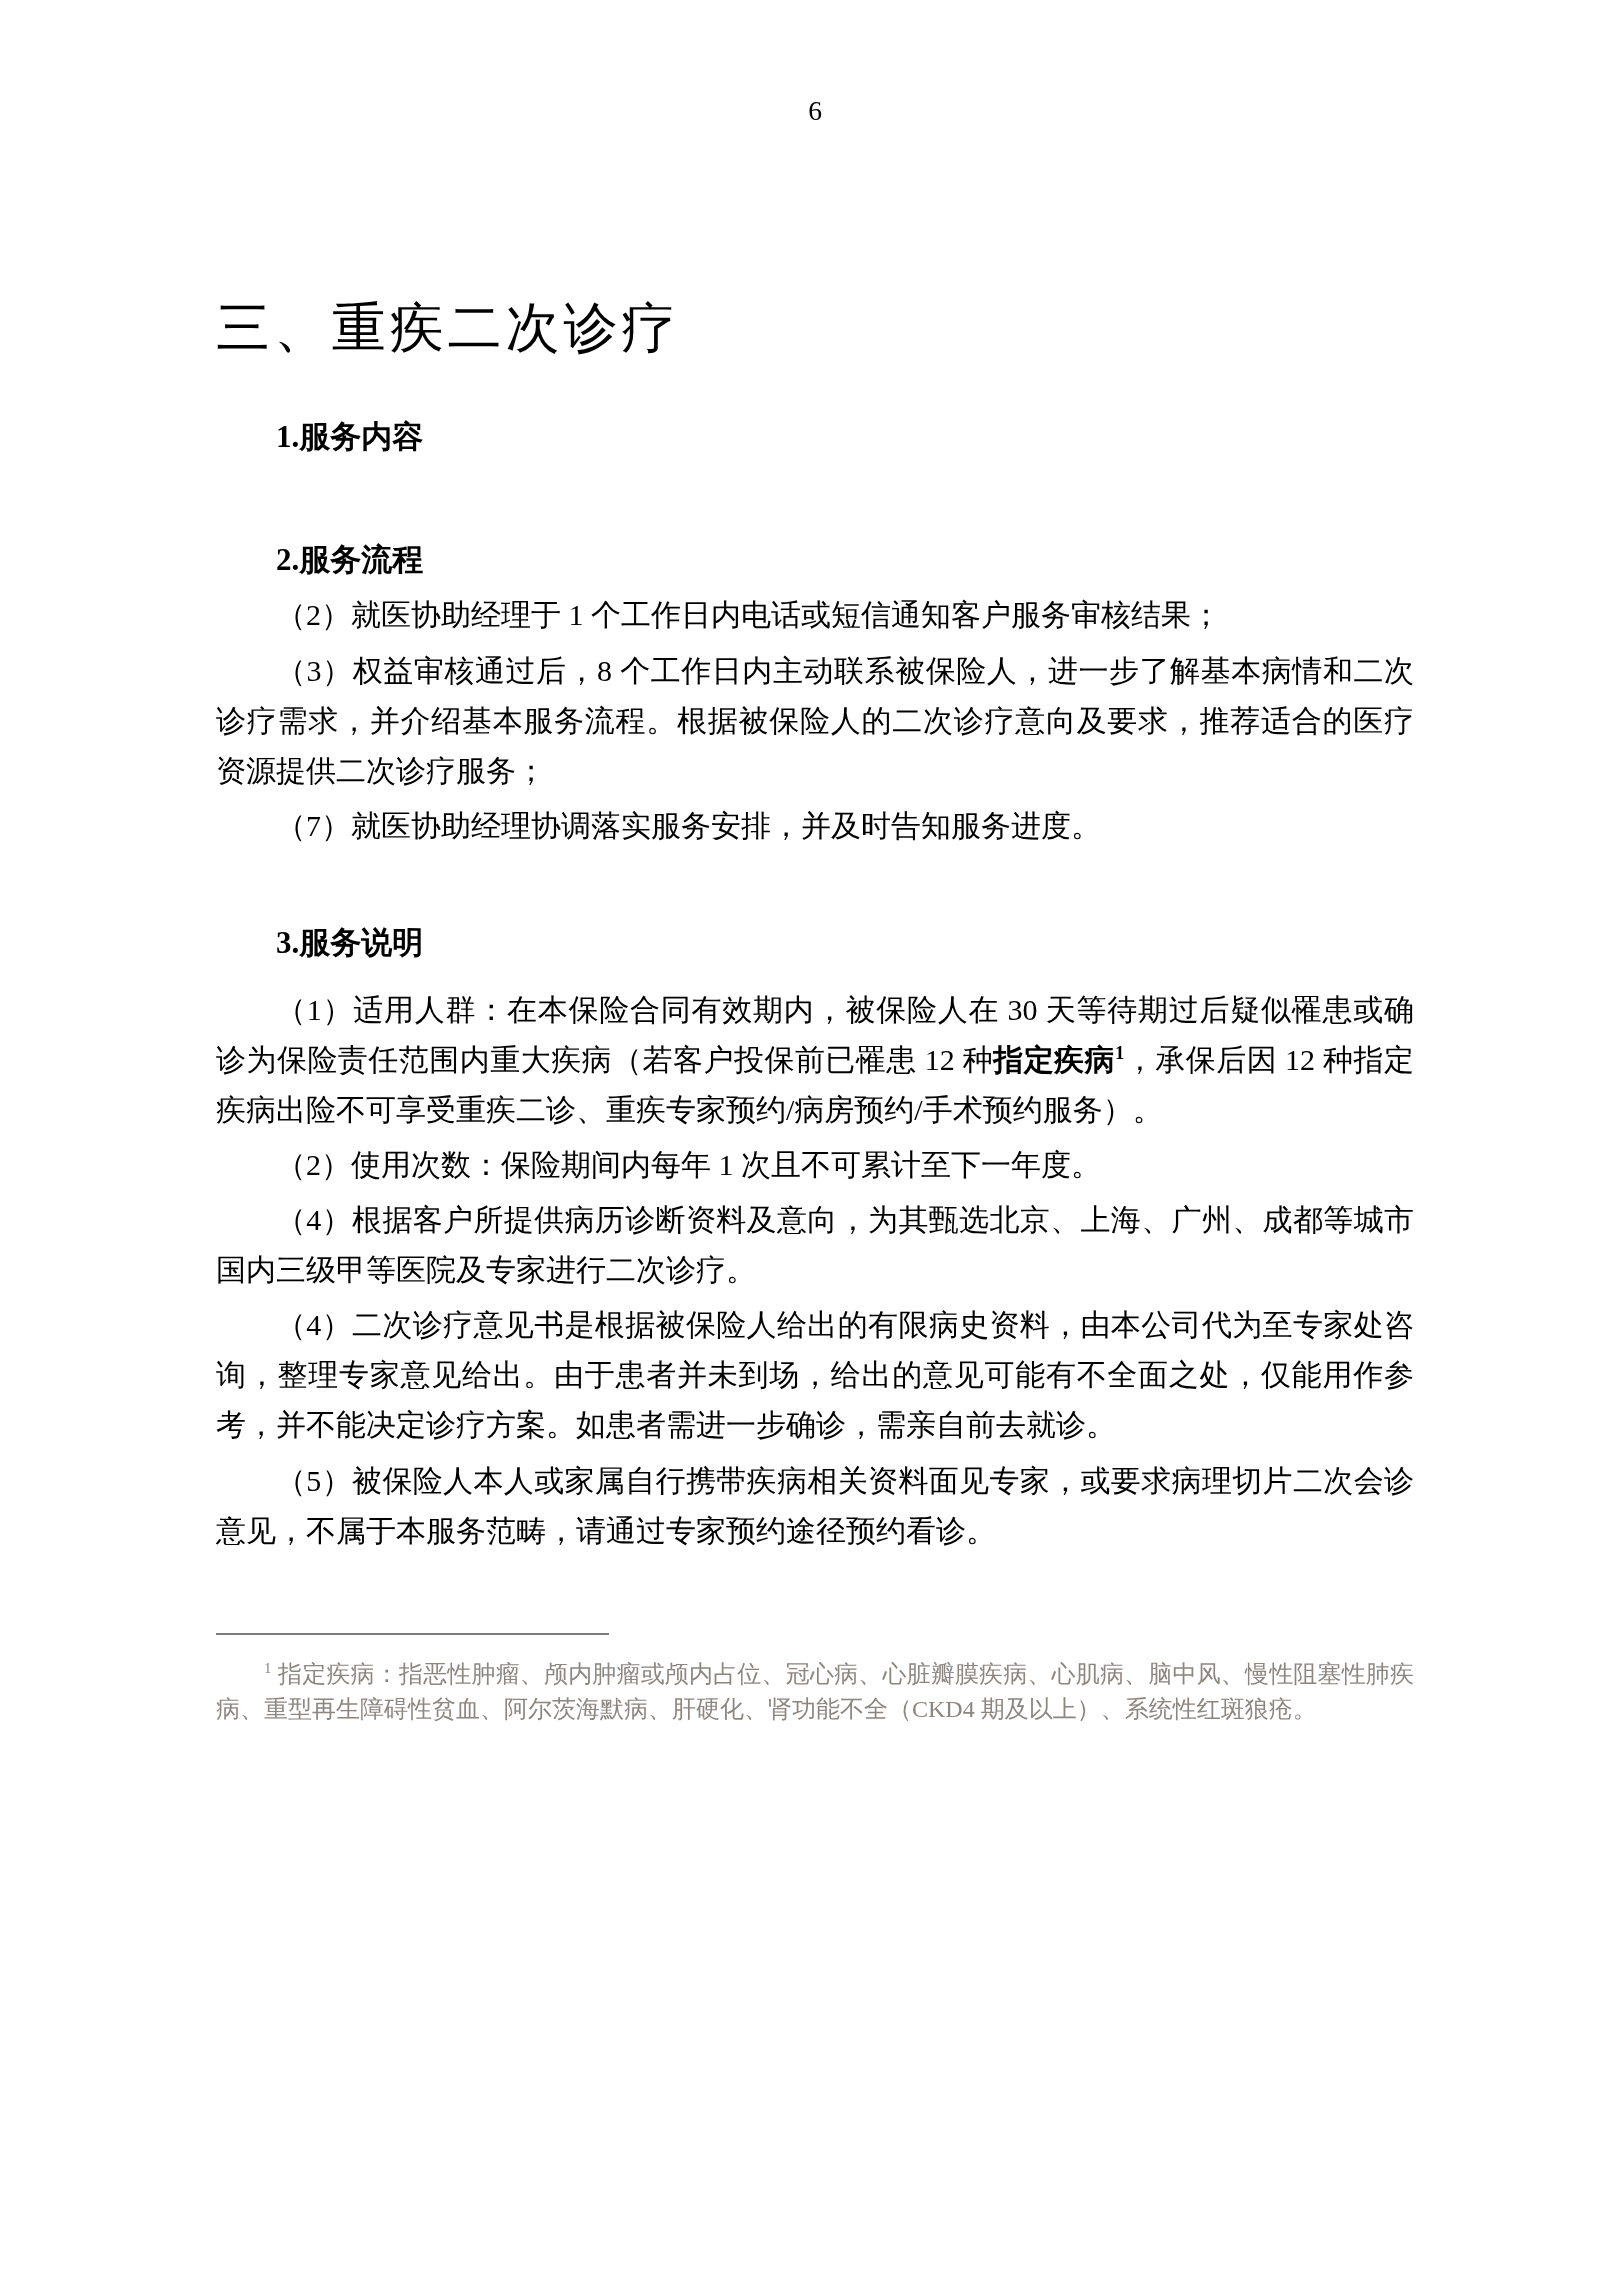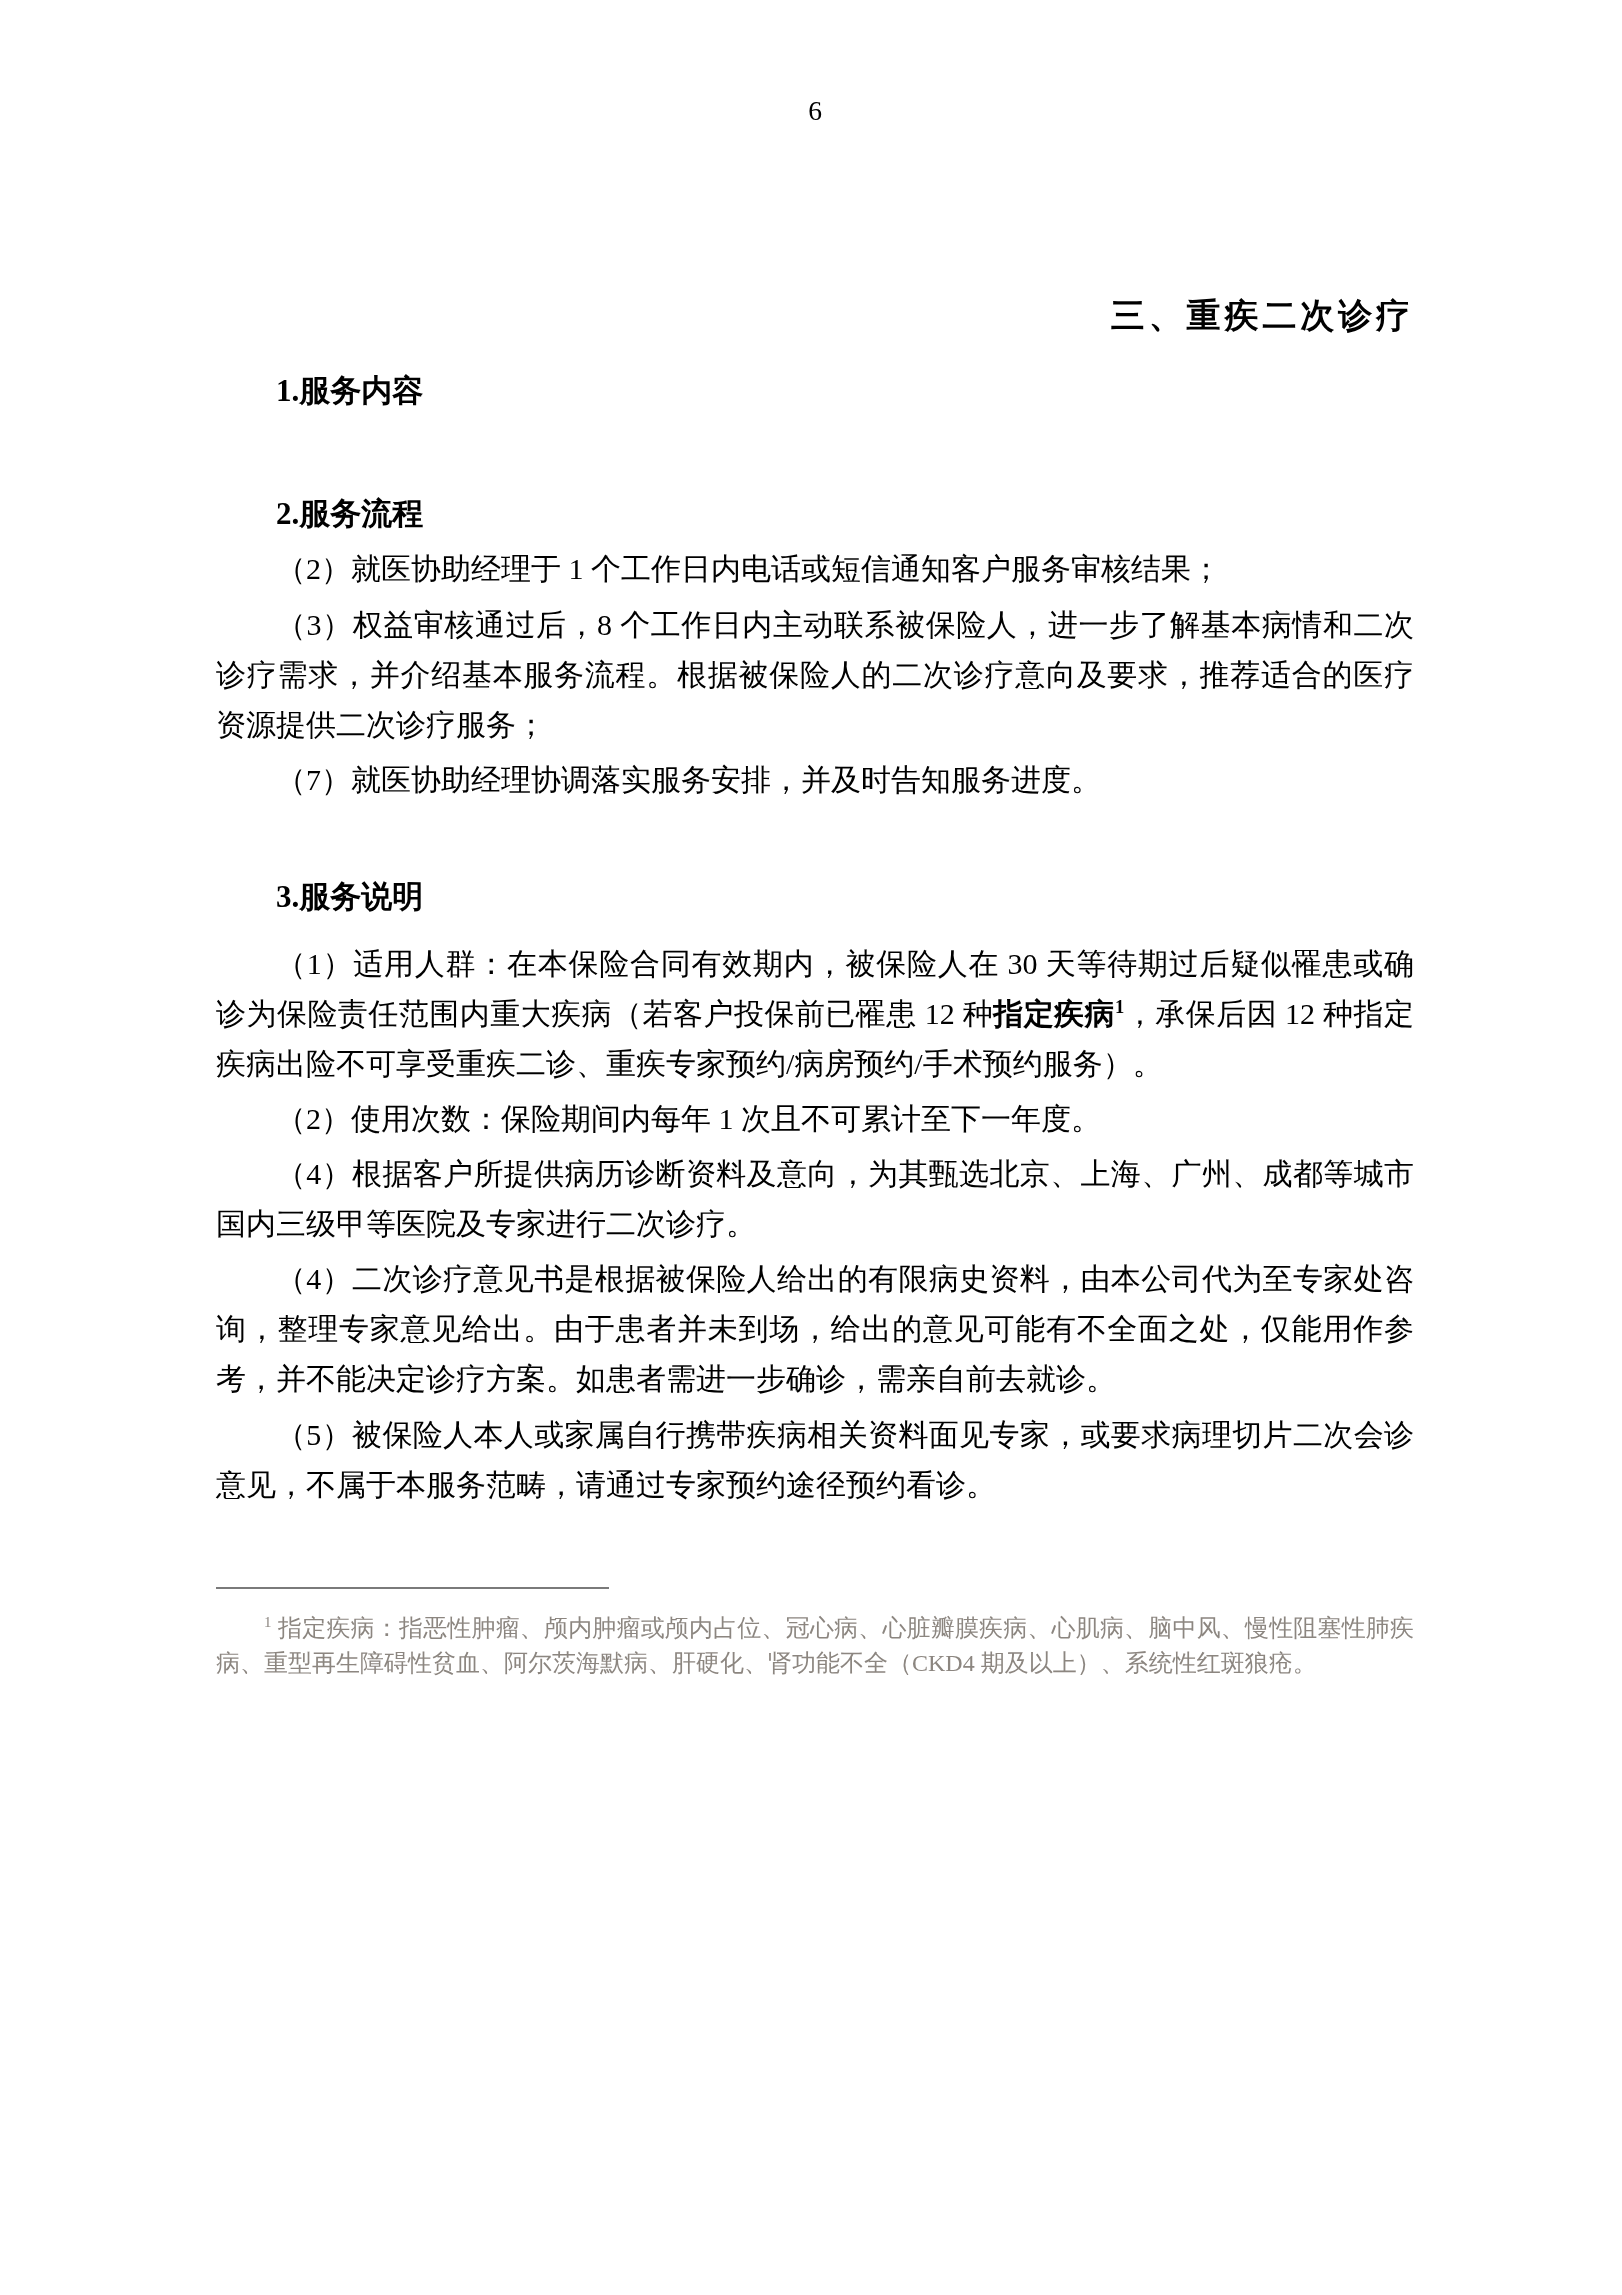--- a/index.html
+++ b/index.html
@@ -15,35 +15,35 @@
     color:#000000;
     overflow:hidden;
   }
   .pagenum{
     text-align:center;
     font-size:27.5px;
     line-height:1;
     margin:0 0 0 0;
   }
   .doc-title{
-    text-align:right;
-    font-size:34px;
-    font-weight:bold;
+    text-align:left;
+    font-size:54px;
+    font-weight:normal;
     letter-spacing:3.9px;
     margin:171px 0 0 0;
     line-height:1.2;
   }
   .sec-heading{
     font-size:31px;
     font-weight:bold;
     margin:0;
     padding-left:60px;
     line-height:50px;
   }
-  .sec-heading.first{margin-top:30px;}
+  .sec-heading.first{margin-top:52px;}
   .sec-heading.mt-lg{margin-top:73px;}
   .sec-heading.mt-xl{margin-top:67px;}
   .body-par{
     font-size:30px;
     line-height:50px;
     text-align:justify;
     text-indent:60px;
     margin:5.2px 0;
   }
   .body-par.after-heading{margin-top:17px;}

